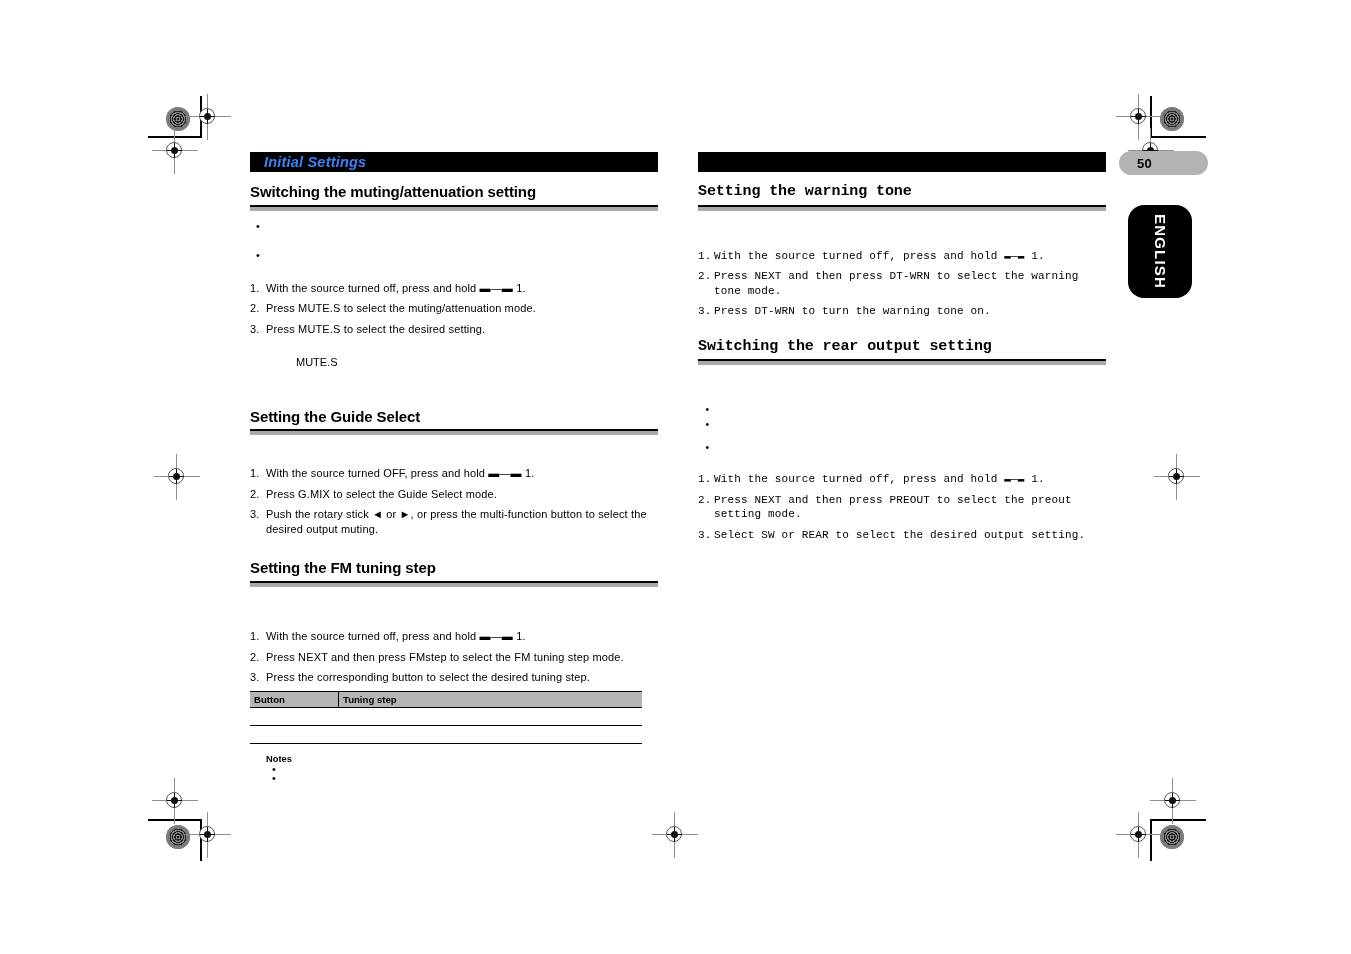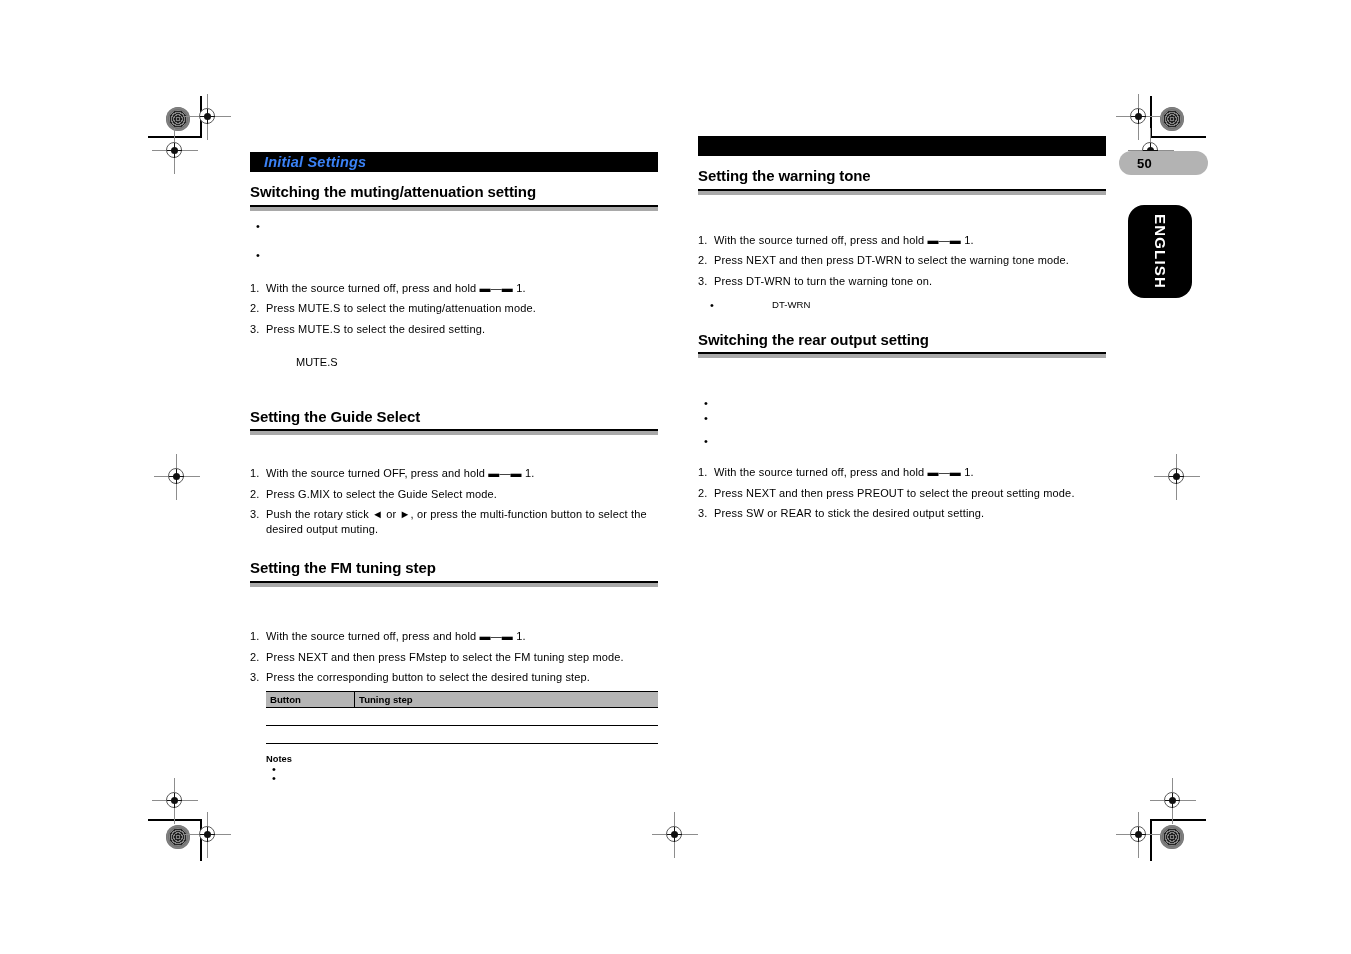--- a/index.html
+++ b/index.html
@@ -99,21 +99,21 @@
   .lang-tab span {
     writing-mode: vertical-rl;
     text-orientation: mixed;
     font-size: 15px;
     font-weight: bold;
     letter-spacing: 1.2px;
   }
 
   .column { position: absolute; width: 408px; }
   .col-left  { left: 250px; top: 152px; }
-  .col-right { left: 698px; top: 136px; }
+  .col-right { left: 698px; top: 152px; font-family: Liberation Mono, monospace; }
 
   .chapter-bar {
     background: #000000;
     height: 20px;
     display: flex;
     align-items: center;
     padding-left: 14px;
     box-sizing: border-box;
   }
   .chapter-bar .chapter-title {
@@ -195,21 +195,21 @@
     content: "\2022";
     position: absolute;
     left: 12px;
     top: 0;
     font-size: 11px;
   }
 
   table.step-table {
     border-collapse: collapse;
     width: 392px;
-    margin: 6px 0 0 16px;
+    margin: 6px 0 0 0;
     font-size: 9.6px;
   }
   table.step-table th {
     background: #b5b5b5;
     text-align: left;
     font-weight: bold;
     font-size: 9.6px;
     padding: 2px 4px;
     border-top: 1.4px solid #000;
     border-bottom: 1.4px solid #000;
@@ -422,33 +422,32 @@
   <div class="section">
     <h2 class="section-title">Setting the warning tone</h2>
     <div class="rule-black"></div>
     <div class="rule-gray"></div>
 
     <ol class="steps" style="margin-top:38px;">
       <li>With the source turned off, press and hold ▬—▬ 1.</li>
       <li>Press NEXT and then press DT-WRN to select the warning tone mode.</li>
       <li style="margin-bottom:10px;">Press DT-WRN to turn the warning tone on.</li>
     </ol>
-    <p class="indent-bullet">DT-WRN</p>
   </div>
 
   <div class="section" style="margin-top:20px;">
     <h2 class="section-title">Switching the rear output setting</h2>
     <div class="rule-black"></div>
     <div class="rule-gray"></div>
 
     <ul class="bullets" style="margin-top:36px;">
       <li style="min-height:15px; line-height:15px;"></li>
       <li style="min-height:15px; line-height:15px;"></li>
       <li style="margin-top:8px; min-height:15px; line-height:15px;"></li>
     </ul>
 
     <ol class="steps" style="margin-top:18px;">
       <li>With the source turned off, press and hold ▬—▬ 1.</li>
       <li>Press NEXT and then press PREOUT to select the preout setting mode.</li>
-      <li>Press SW or REAR to stick the desired output setting.</li>
+      <li>Select SW or REAR to select the desired output setting.</li>
     </ol>
   </div>
 </div>
 
 </body></html>

